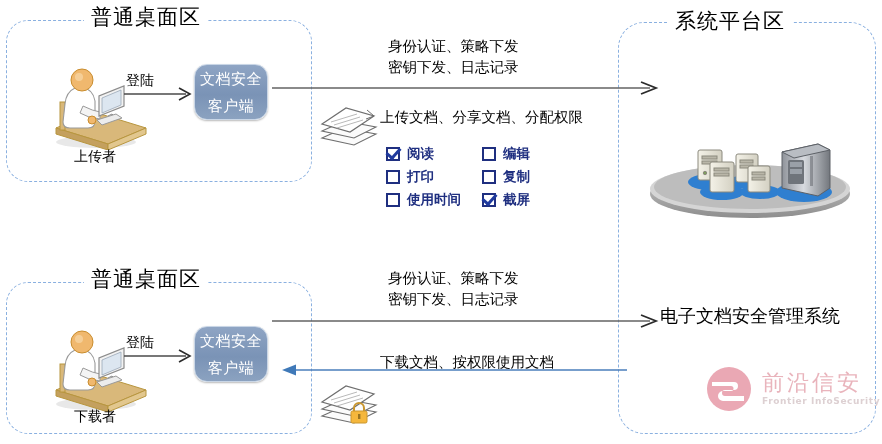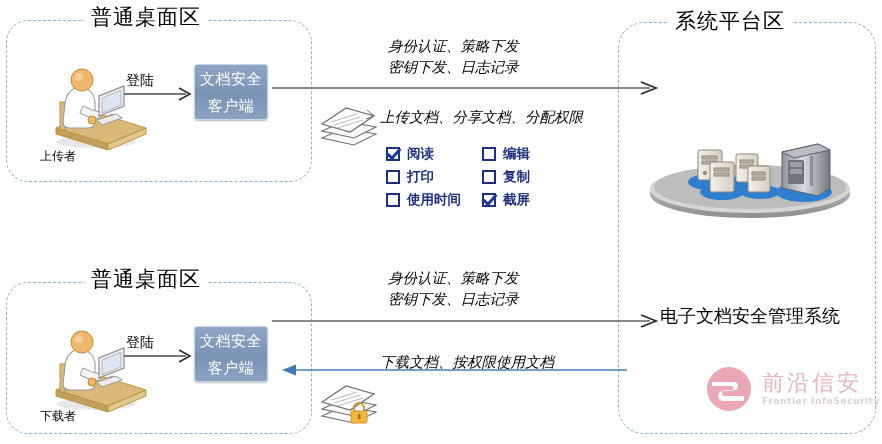--- a/index.html
+++ b/index.html
@@ -42,34 +42,35 @@
   #title-desktop-top{ left:84px; top:4px; }
   #title-desktop-bottom{ left:84px; top:266px; }
   #title-platform{ left:668px; top:8px; }
 
   
   .person-icon{ position:absolute; width:108px; height:92px; }
   #person-top{ left:42px; top:58px; }
   #person-bottom{ left:42px; top:320px; }
   .person-label{
     position:absolute;
-    font-size:12px;
-    color:#000;
-    white-space:nowrap;
+    font-size:14px;
+    color:#000;
+    white-space:nowrap;
+    text-align:center;
     width:110px;
   }
   #person-label-top{ left:40px; top:148px; }
   #person-label-bottom{ left:40px; top:408px; }
 
   
   .client-box{
     position:absolute;
     width:74px;
     height:56px;
-    border-radius:3px;
+    border-radius:13px;
     background:linear-gradient(180deg,#8fa5c4 0%,#7a93b6 55%,#8ba2c0 100%);
     border:1.5px solid #c9d6e6;
     box-shadow:0 1px 2px rgba(0,0,0,.28);
     color:#ffffff;
     font-size:15px;
     line-height:27px;
     text-align:center;
     letter-spacing:.5px;
     box-sizing:border-box;
     padding-top:1px;
@@ -97,21 +98,20 @@
   #flow-bottom{ left:272px; top:314px; width:390px; }
   #flow-return{ left:282px; top:363px; width:345px; }
 
   
   .flow-caption{
     position:absolute;
     font-size:14.5px;
     line-height:21px;
     color:#000;
     white-space:nowrap;
-    font-style:italic;
   }
   #caption-auth-top{ left:388px; top:36px; }
   #caption-auth-bottom{ left:388px; top:268px; }
   #caption-upload{ left:380px; top:107px; }
   #caption-download{ left:380px; top:352px; }
 
   
   .doc-stack{ position:absolute; width:62px; height:48px; }
   #doc-stack-top{ left:318px; top:100px; }
   #doc-stack-bottom{ left:318px; top:378px; }

